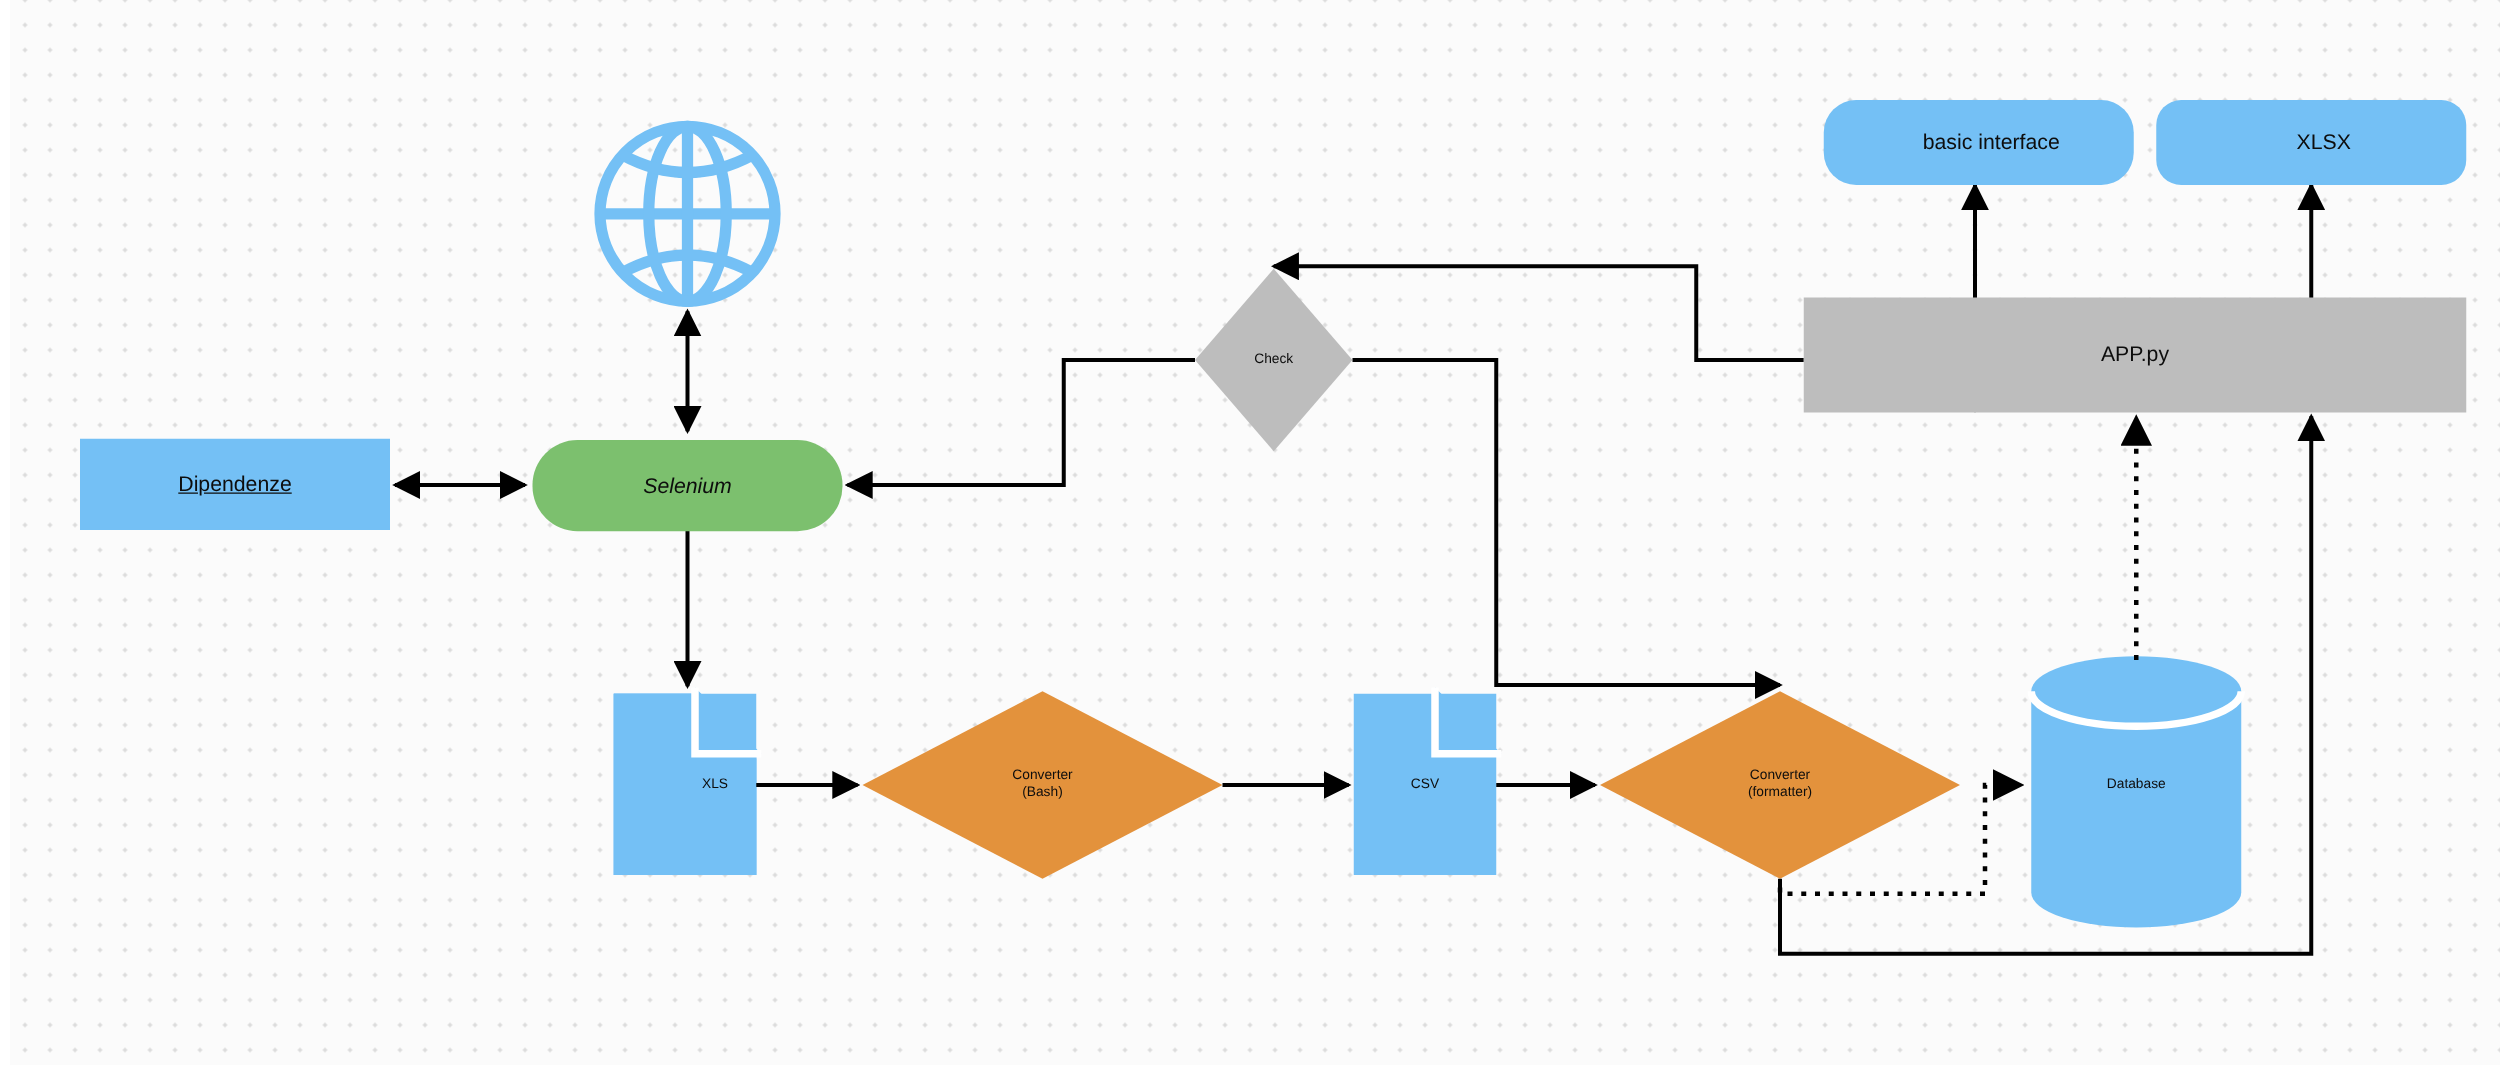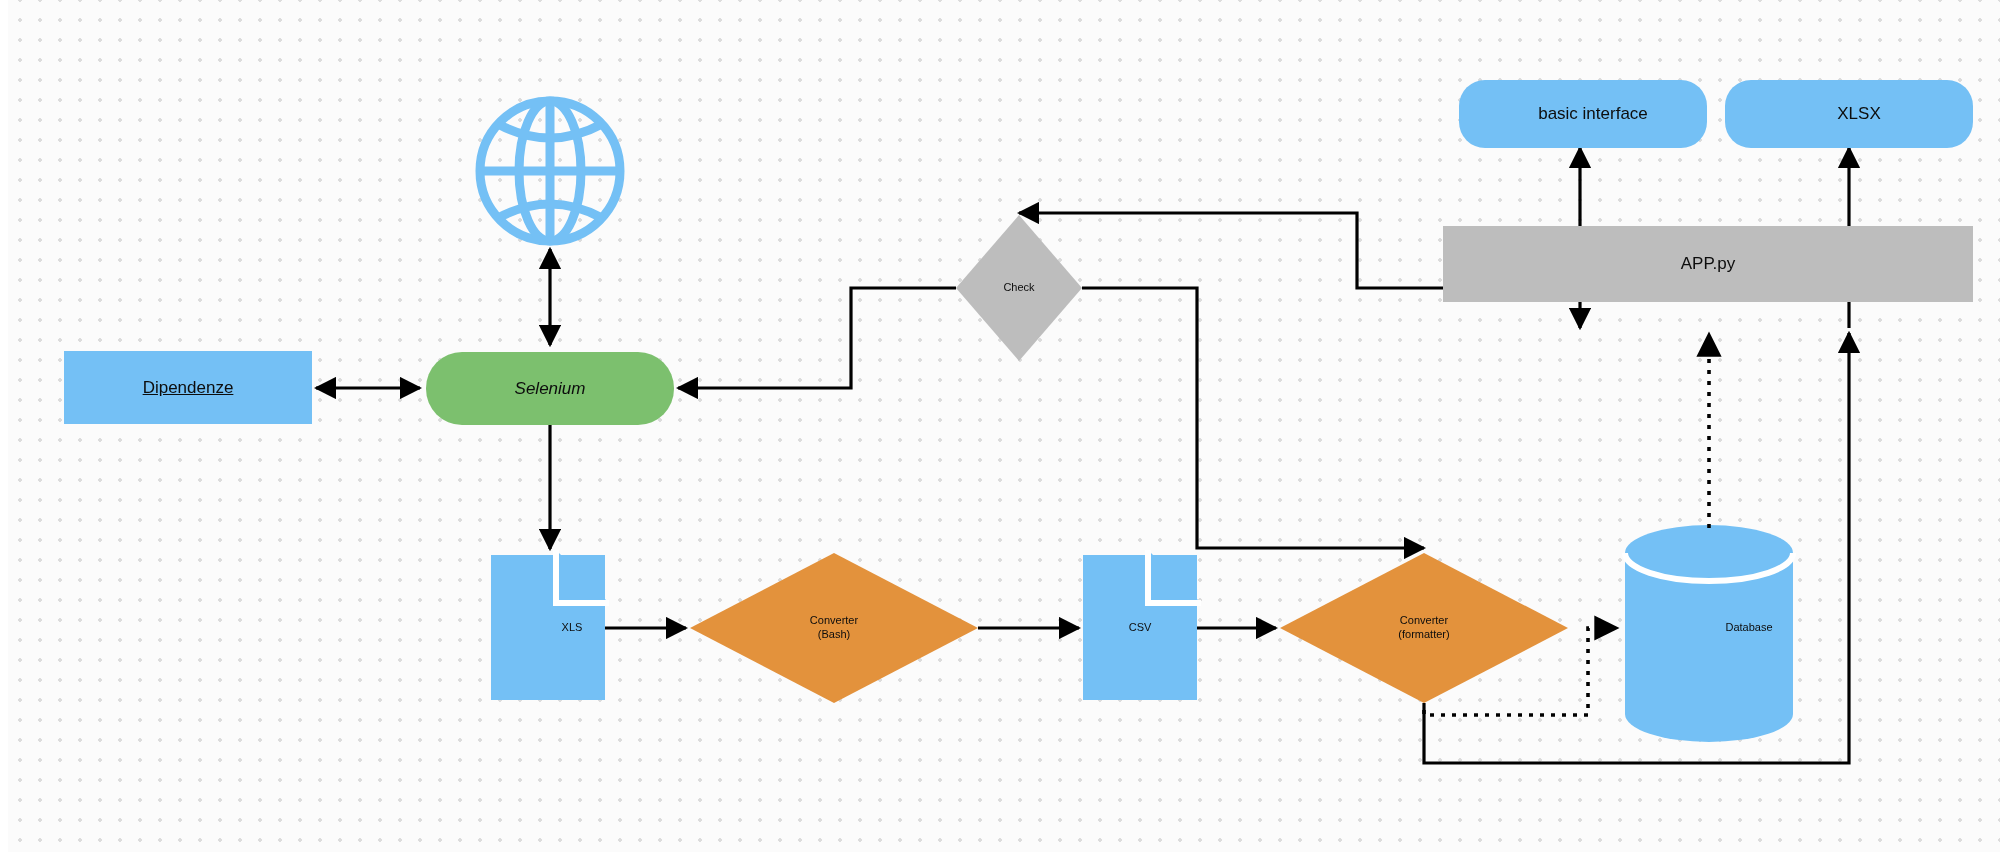--- a/index.html
+++ b/index.html
@@ -169,25 +169,25 @@
   </div>
 
   <div class="node round-green" style="left:426px; top:352px; width:248px; height:73px;">
     <span>Selenium</span>
   </div>
 
   <div class="node round-blue" style="left:1459px; top:80px; width:248px; height:68px;">
     <span>basic interface</span>
   </div>
 
-  <div class="node round-blue" style="left:1725px; top:80px; width:248px; height:68px;">
+  <div class="node round-blue" style="left:1725px; top:80px; width:248px; height:68px;border-radius:20px;">
     <span>XLSX</span>
   </div>
 
-  <div class="node bar-gray" style="left:1443px; top:226px; width:530px; height:76px;">
+  <div class="node bar-gray" style="left:1443px; top:238px; width:530px; height:92px;">
     <span>APP.py</span>
   </div>
 
   <div class="label-over" style="left:956px; top:268px; width:126px; height:40px;">
     <span>Check</span>
   </div>
 
   <div class="label-over" style="left:491px; top:608px; width:114px; height:40px;margin-left:24px;">
     <span>XLS</span>
   </div>
@@ -199,17 +199,17 @@
 
   <div class="label-over" style="left:1083px; top:608px; width:114px; height:40px;">
     <span>CSV</span>
   </div>
 
   <div class="label-over" style="left:1334px; top:598px; width:180px; height:60px;">
     <span>Converter
 (formatter)</span>
   </div>
 
-  <div class="label-over" style="left:1625px; top:608px; width:168px; height:40px;padding-left:40px;">
+  <div class="label-over" style="left:1625px; top:608px; width:168px; height:40px;">
     <span>Database</span>
   </div>
 
 </div>
 
 </body></html>

